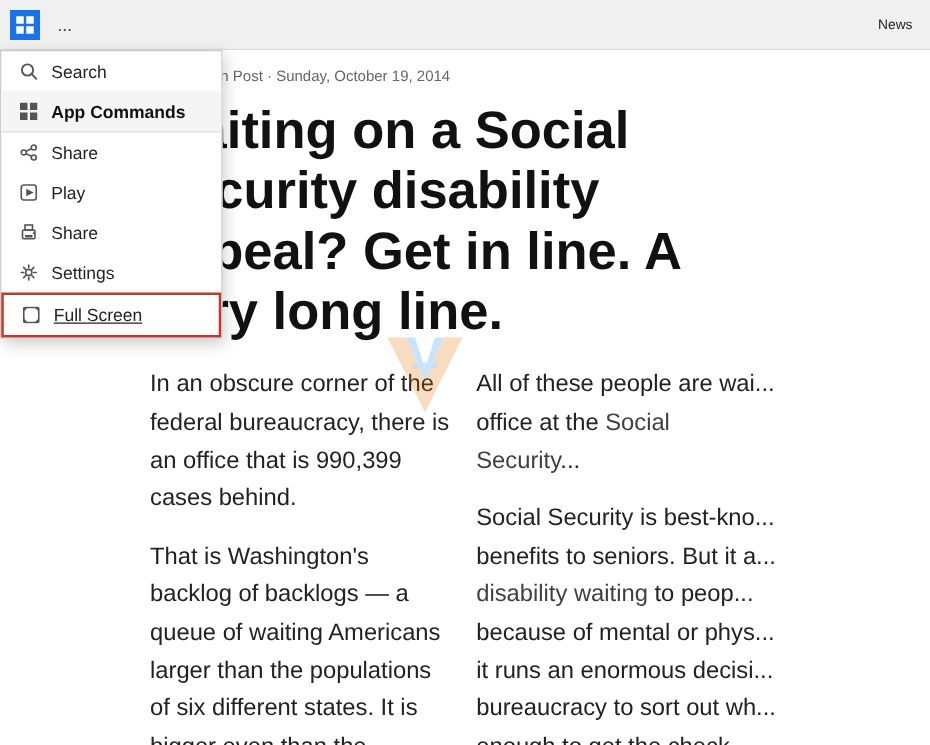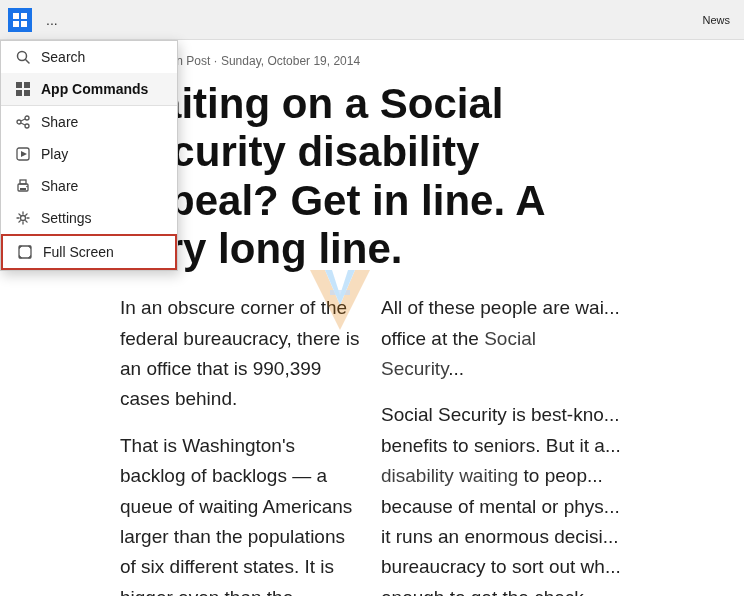--- a/index.html
+++ b/index.html
@@ -138,20 +138,21 @@
     .dropdown-item.header-item {
       font-weight: 600;
       color: #111;
       background: #f5f5f5;
       border-bottom: 1px solid #e0e0e0;
     }
 
     .dropdown-item.highlighted {
       background: #fff;
       border: 2px solid #d32f2f;
+      text-decoration: underline;
     }
 
     .menu-icon {
       width: 16px;
       height: 16px;
       display: flex;
       align-items: center;
       justify-content: center;
       font-size: 13px;
       color: #555;

